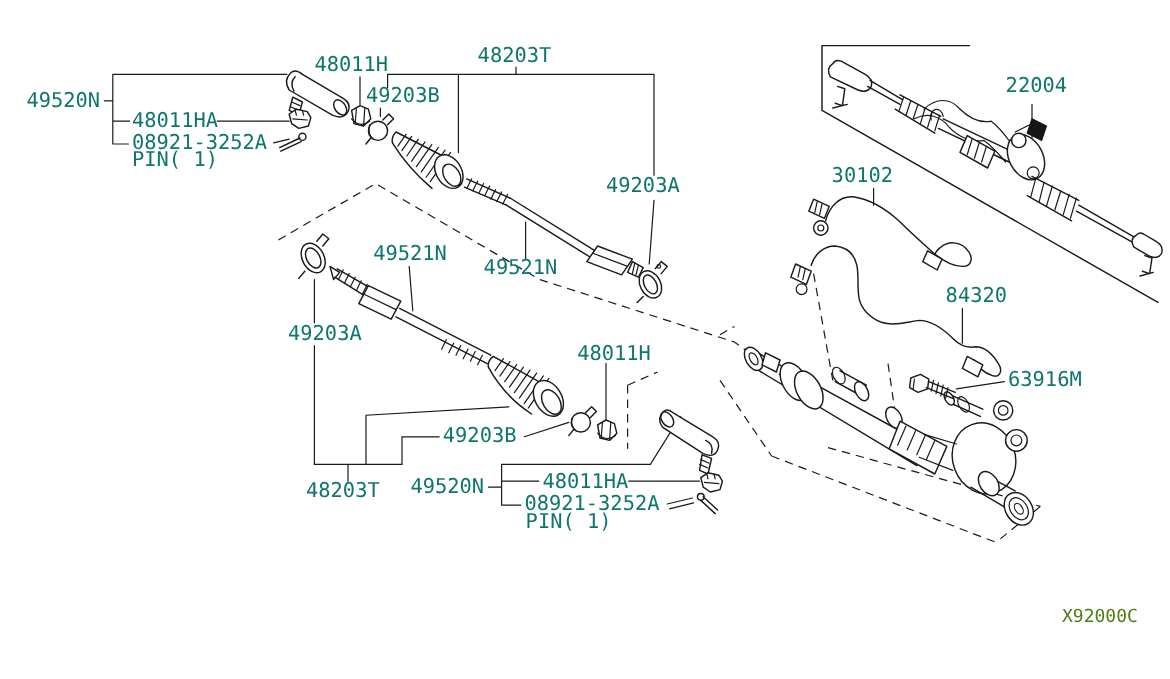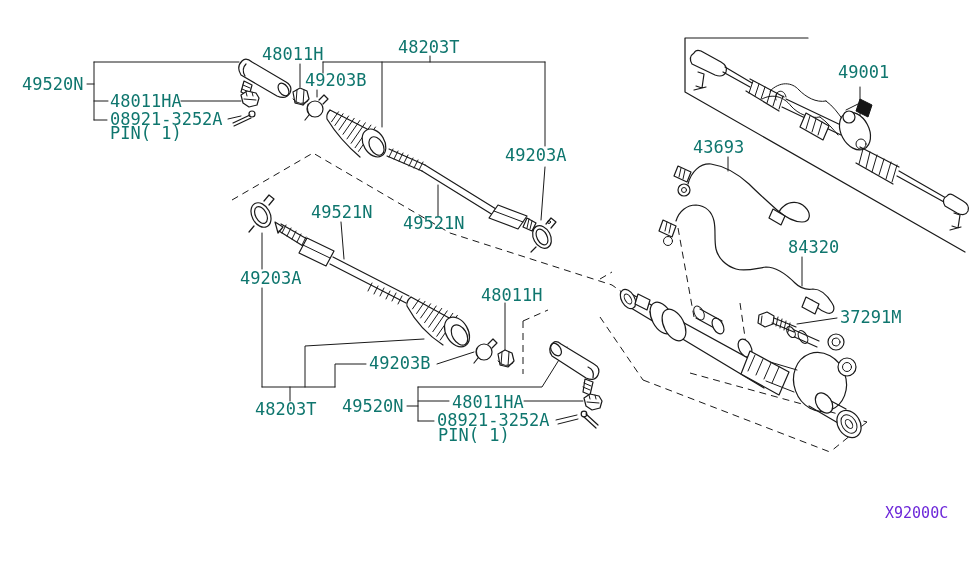--- a/index.html
+++ b/index.html
@@ -1,21 +1,21 @@
 <!DOCTYPE html>
 <html><head>
 <meta charset="utf-8">
 <style>
   html,body{margin:0;padding:0;background:#fff;}
   .stage{position:relative;width:975px;height:566px;background:#ffffff;overflow:hidden;
          font-family:"DejaVu Sans Mono","Liberation Mono",monospace;}
   .stage svg{position:absolute;left:0;top:0;}
   .lbl{position:absolute;font-size:17px;line-height:17px;color:#0f766e;white-space:pre;
        letter-spacing:0px;}
-  .wm{position:absolute;font-size:15px;line-height:15px;color:#6d28d9;white-space:pre;text-align:center;}
+  .wm{position:absolute;font-size:15px;line-height:15px;color:#4d7c0f;white-space:pre;text-align:center;}
   .ln{stroke:#1a1a1a;stroke-width:1.2;fill:none;stroke-linecap:round;stroke-linejoin:round;}
   .lnf{stroke:#1a1a1a;stroke-width:1.2;fill:#ffffff;stroke-linecap:round;stroke-linejoin:round;}
   .thin{stroke:#1a1a1a;stroke-width:1;fill:none;stroke-linecap:round;}
   .dash{stroke:#1a1a1a;stroke-width:1;fill:none;stroke-dasharray:7 5;stroke-linecap:butt;}
   .dark{fill:#161616;stroke:#161616;}
 </style>
 </head>
 <body>
 
 <div class="stage">
@@ -230,19 +230,19 @@
   <div class="lbl" style="left:311px;top:204px">49521N</div>
   <div class="lbl" style="left:403px;top:215px">49521N</div>
   <div class="lbl" style="left:240px;top:270px">49203A</div>
   <div class="lbl" style="left:481px;top:287px">48011H</div>
   <div class="lbl" style="left:369px;top:355px">49203B</div>
   <div class="lbl" style="left:255px;top:401px">48203T</div>
   <div class="lbl" style="left:342px;top:398px">49520N</div>
   <div class="lbl" style="left:452px;top:394px">48011HA</div>
   <div class="lbl" style="left:437px;top:412px">08921-3252A</div>
   <div class="lbl" style="left:438px;top:427px">PIN( 1)</div>
-  <div class="lbl" style="left:838px;top:64px">49001</div>
-  <div class="lbl" style="left:693px;top:139px">43693</div>
+  <div class="lbl" style="left:838px;top:64px">22004</div>
+  <div class="lbl" style="left:693px;top:139px">30102</div>
   <div class="lbl" style="left:788px;top:239px">84320</div>
-  <div class="lbl" style="left:840px;top:309px">37291M</div>
+  <div class="lbl" style="left:840px;top:309px">63916M</div>
 
   <div class="wm" style="left:885px;top:506px">X92000C</div>
 </div>
 
 </body></html>

